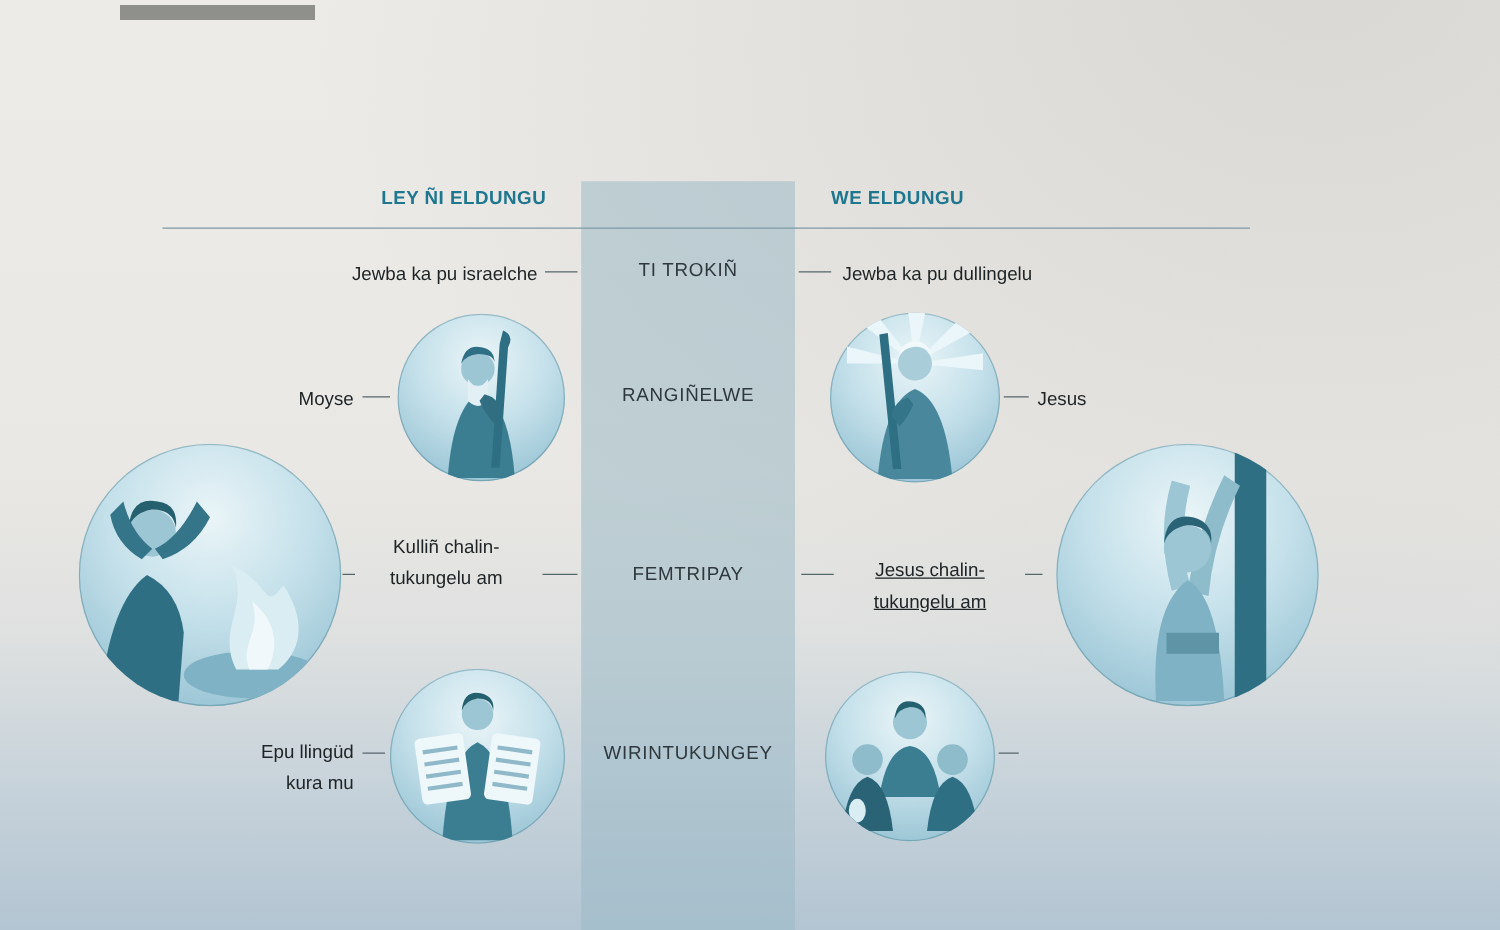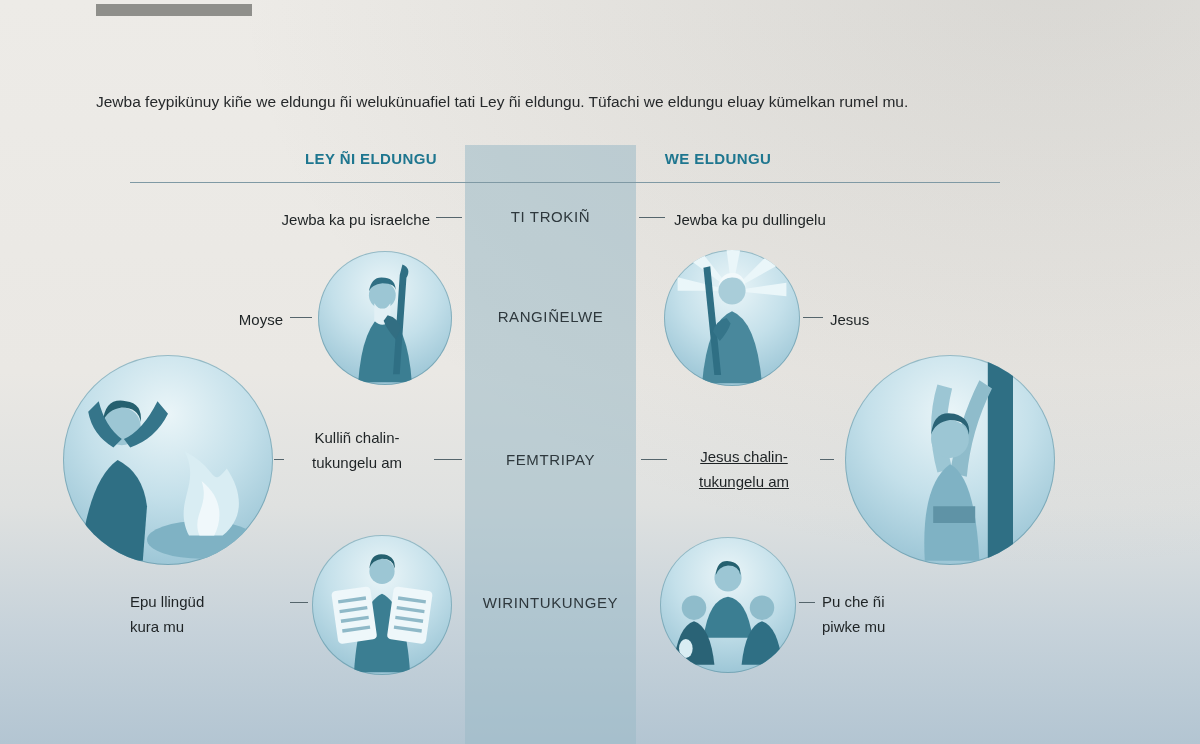--- a/index.html
+++ b/index.html
@@ -36,21 +36,20 @@
   .circle svg{width:100%;height:100%;display:block;}
 </style>
 </head>
 <body>
 
 <div id="page">
 
   <div class="abs accent-bar"></div>
 
 
-  <div class="abs intro">Jewba feypikünuy kiñe we eldungu ñi welukünuafiel tati Ley ñi eldungu. Tüfachi we eldungu eluay kümelkan rumel mu.</div>
 
   <div class="abs band"></div>
 
   <div class="abs col-header right">WE ELDUNGU</div>
   <div class="abs col-header left">LEY ÑI ELDUNGU</div>
   <div class="abs rule"></div>
 
   <div class="abs label" style="left:130px;top:207px;width:300px;text-align:right;">Jewba ka pu israelche</div>
   <div class="abs conn" style="left:436px;top:217px;width:26px;"></div>
   <div class="abs category" style="top:208px;">TI TROKIÑ</div>
@@ -115,21 +114,21 @@
       <rect x="68" y="0" width="12" height="100" fill="#2f6f84"></rect>
       <path d="M44 56 Q38 34 44 14 L51 16 Q46 36 51 54 Z" fill="#9cc6d4"></path>
       <path d="M50 56 Q54 32 64 12 L70 16 Q60 36 58 58 Z" fill="#8fbccb"></path>
       <path d="M38 98 Q36 62 50 52 Q62 58 64 98 Z" fill="#7fb2c4"></path>
       <circle cx="50" cy="40" r="9" fill="#9cc6d4"></circle>
       <path d="M41 38 Q42 26 52 28 Q60 30 59 38 Q58 31 50 31 Q43 32 41 38 Z" fill="#2a6376"></path>
       <path d="M42 72 L62 72 L62 80 L42 80 Z" fill="#5f93a6"></path>
     </svg>
   </div>
 
-  <div class="abs label" style="left:130px;top:589px;width:153px;text-align:left;">Epu llingüd
+  <div class="abs label" style="left:130px;top:589px;width:153px;text-align:right;">Epu llingüd
 kura mu</div>
   <div class="abs conn" style="left:290px;top:602px;width:18px;"></div>
   <div class="abs circle" style="left:312px;top:535px;width:140px;height:140px;">
     <svg viewBox="0 0 100 100">
       <path d="M30 98 Q33 50 50 42 Q67 50 70 98 Z" fill="#3b7e92"></path>
       <circle cx="50" cy="26" r="9" fill="#9cc6d4"></circle>
       <path d="M41 24 Q42 12 52 14 Q60 16 59 24 Q58 17 50 17 Q43 18 41 24 Z" fill="#25606f"></path>
       <g transform="rotate(-8 32 56)">
         <rect x="16" y="38" width="28" height="38" rx="3" fill="#eef7fa"></rect>
         <g stroke="#8fb9c8" stroke-width="2.4">
@@ -157,16 +156,14 @@
       <path d="M41 28 Q42 16 52 18 Q60 20 59 28 Q58 21 50 21 Q43 22 41 28 Z" fill="#25606f"></path>
       <path d="M32 74 Q36 46 50 44 Q64 46 68 74 Z" fill="#3b7e92"></path>
       <circle cx="25" cy="52" r="9" fill="#8fbccb"></circle>
       <path d="M10 94 Q13 66 25 62 Q37 66 40 94 Z" fill="#2a6376"></path>
       <circle cx="75" cy="52" r="9" fill="#8fbccb"></circle>
       <path d="M60 94 Q63 66 75 62 Q87 66 90 94 Z" fill="#2f6f84"></path>
       <ellipse cx="19" cy="82" rx="5" ry="7" fill="#d9edf3"></ellipse>
     </svg>
   </div>
   <div class="abs conn" style="left:799px;top:602px;width:16px;"></div>
-  <div class="abs label" style="left:822px;top:589px;width:160px;">Pu che ñi
-piwke mu</div>
 
 </div>
 
 </body></html>

